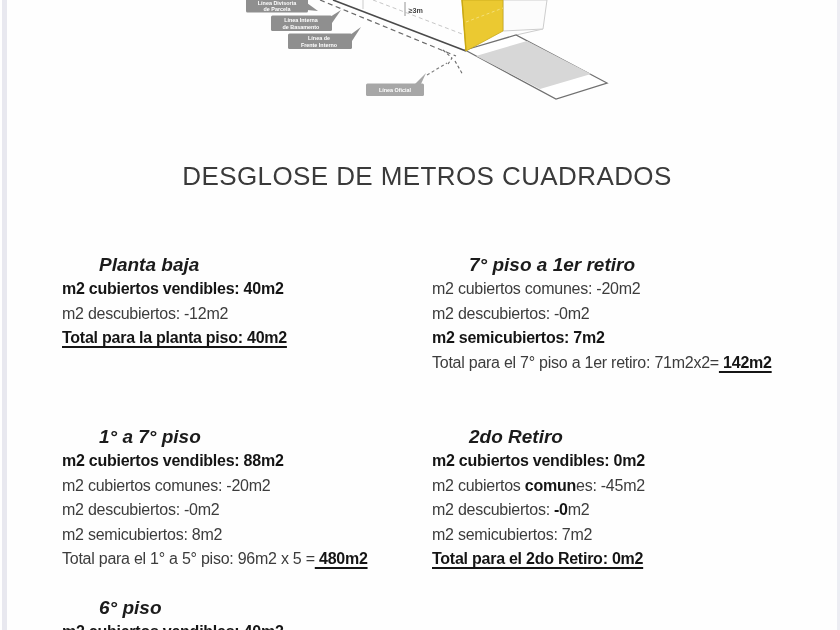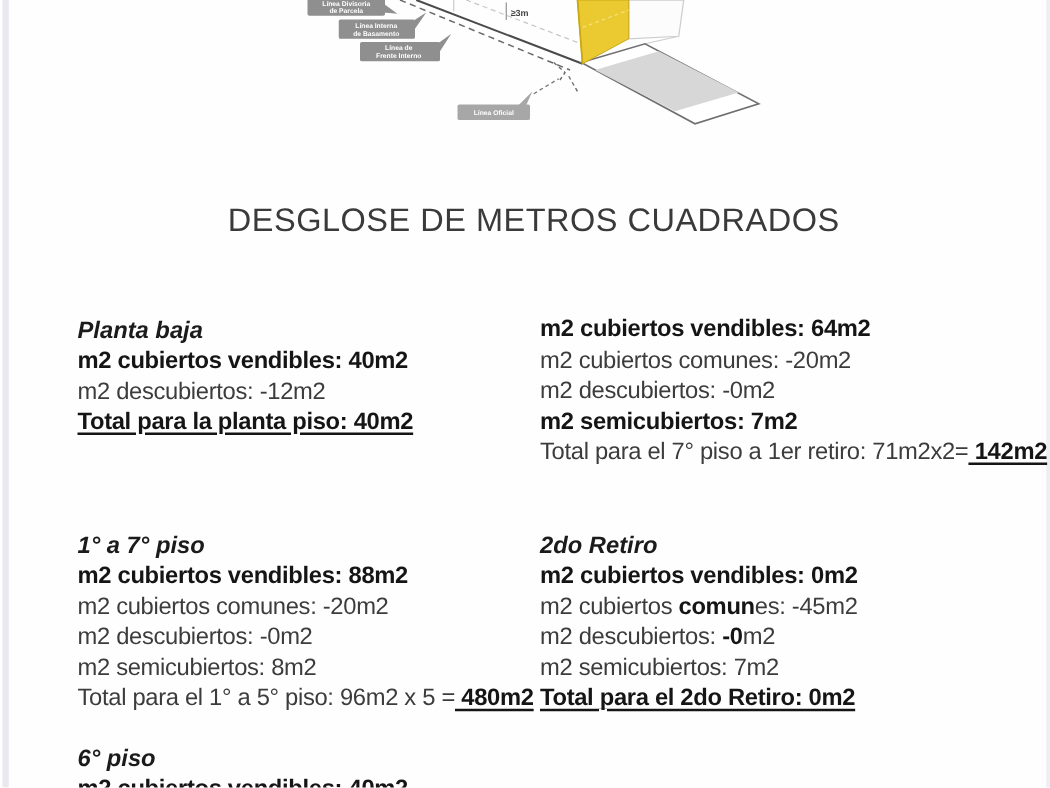--- a/index.html
+++ b/index.html
@@ -24,23 +24,24 @@
   .section { position:absolute; white-space:nowrap; }
   .col-left  { left:62px; }
   .col-right { left:432px; }
   .row-0 { top:252px; }
   .row-1 { top:424px; }
   .row-2 { top:595px; }
 
   .sec-heading {
     font-style:italic; font-weight:700; font-size:19px; line-height:25px;
     color:#1b1b1b;
+    margin-left:37px;
   }
   .sec-line {
-    font-size:19px; line-height:24.6px; letter-spacing:-0.25px;
+    font-size:16px; line-height:24.6px; letter-spacing:-0.25px;
     color:#3c3c3c;
   }
   .sec-line .b { font-weight:700; color:#151515; }
   .sec-line .u {
     text-decoration:underline;
     text-decoration-thickness:1.7px;
     text-underline-offset:3px;
   }
 
   svg text.tag-label {
@@ -116,21 +117,21 @@
   <div class="page-title">DESGLOSE DE METROS CUADRADOS</div>
 
   <div>
       <div class="section col-left row-0">
         <div class="sec-heading">Planta baja</div>
         <div class="sec-line"><span class="b">m2 cubiertos vendibles: 40m2</span></div>
         <div class="sec-line"><span>m2 descubiertos: -12m2</span></div>
         <div class="sec-line"><span class="b u">Total para la planta piso: 40m2</span></div>
       </div>
       <div class="section col-right row-0">
-        <div class="sec-line"><span class="b">m2 cubiertos vendibles: 64m2</span></div>
+        <div class="sec-heading">7° piso a 1er retiro</div>
         <div class="sec-line"><span>m2 cubiertos comunes: -20m2</span></div>
         <div class="sec-line"><span>m2 descubiertos: -0m2</span></div>
         <div class="sec-line"><span class="b">m2 semicubiertos: 7m2</span></div>
         <div class="sec-line"><span>Total para el 7° piso a 1er retiro: 71m2x2=</span><span class="b u"> 142m2</span></div>
       </div>
       <div class="section col-left row-1">
         <div class="sec-heading">1° a 7° piso</div>
         <div class="sec-line"><span class="b">m2 cubiertos vendibles: 88m2</span></div>
         <div class="sec-line"><span>m2 cubiertos comunes: -20m2</span></div>
         <div class="sec-line"><span>m2 descubiertos: -0m2</span></div>

